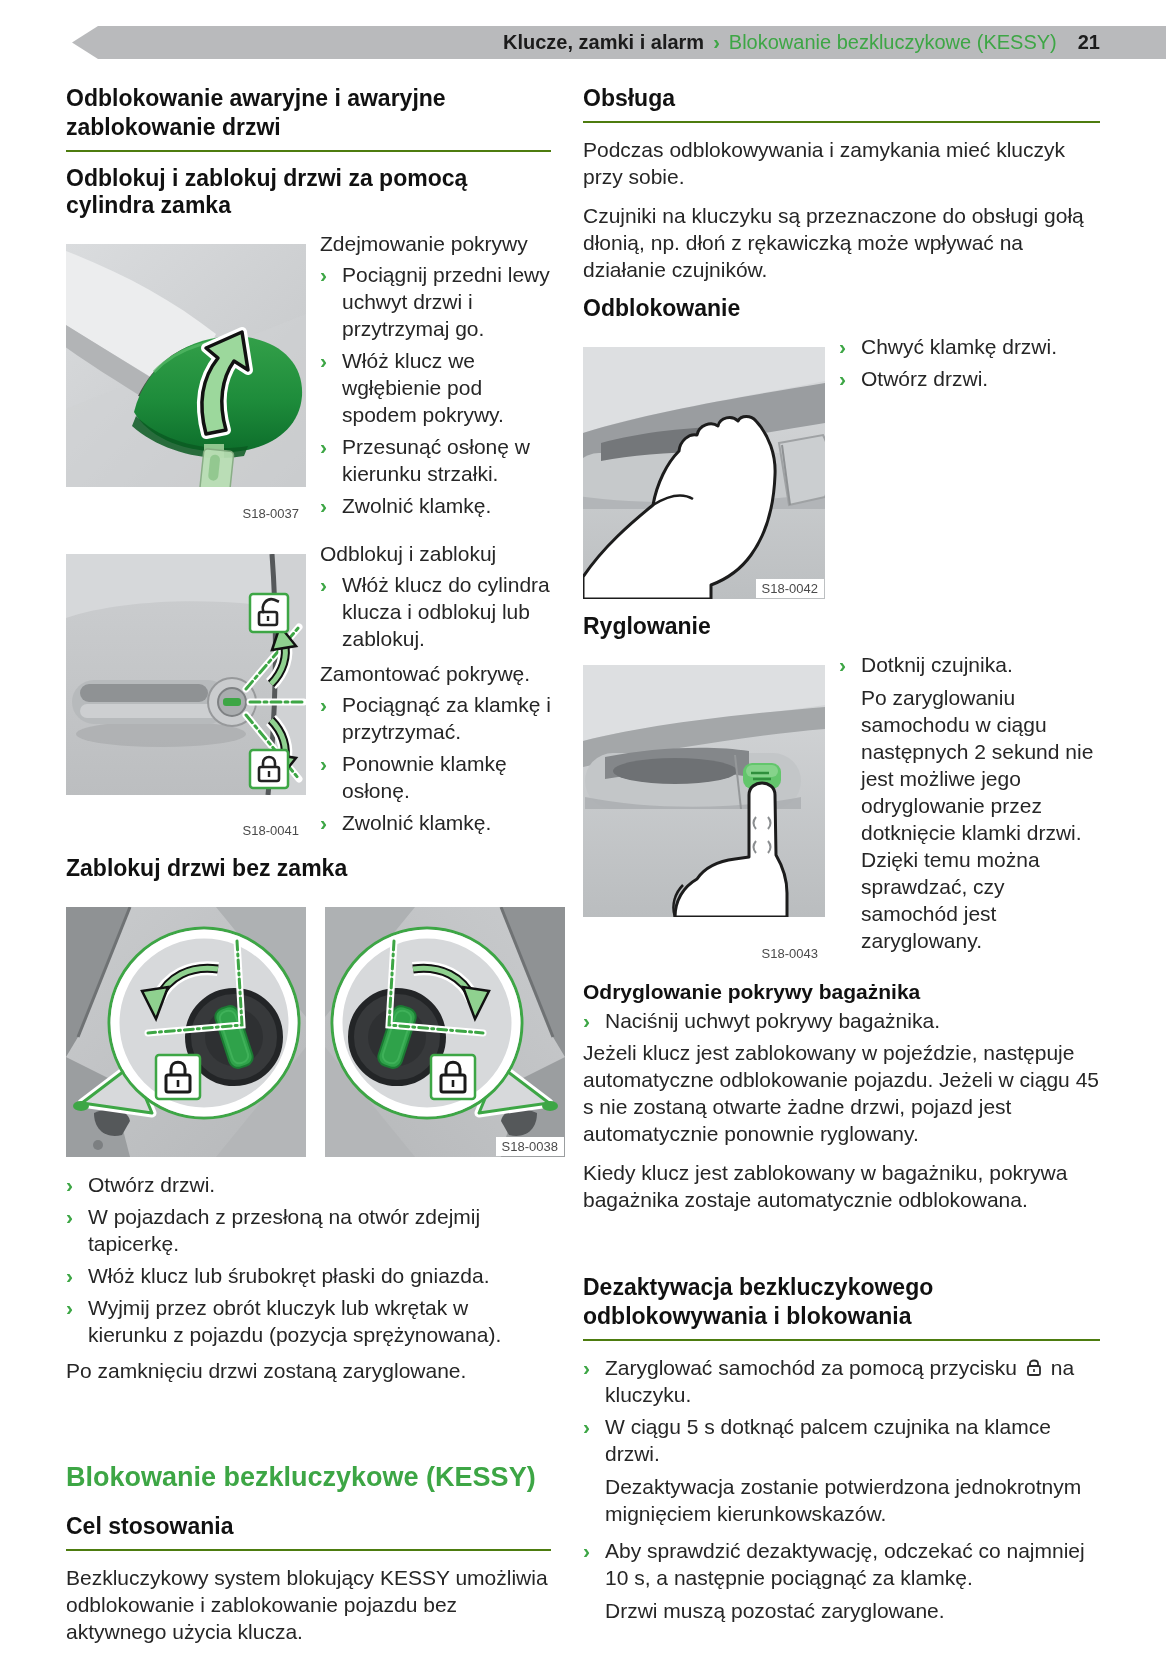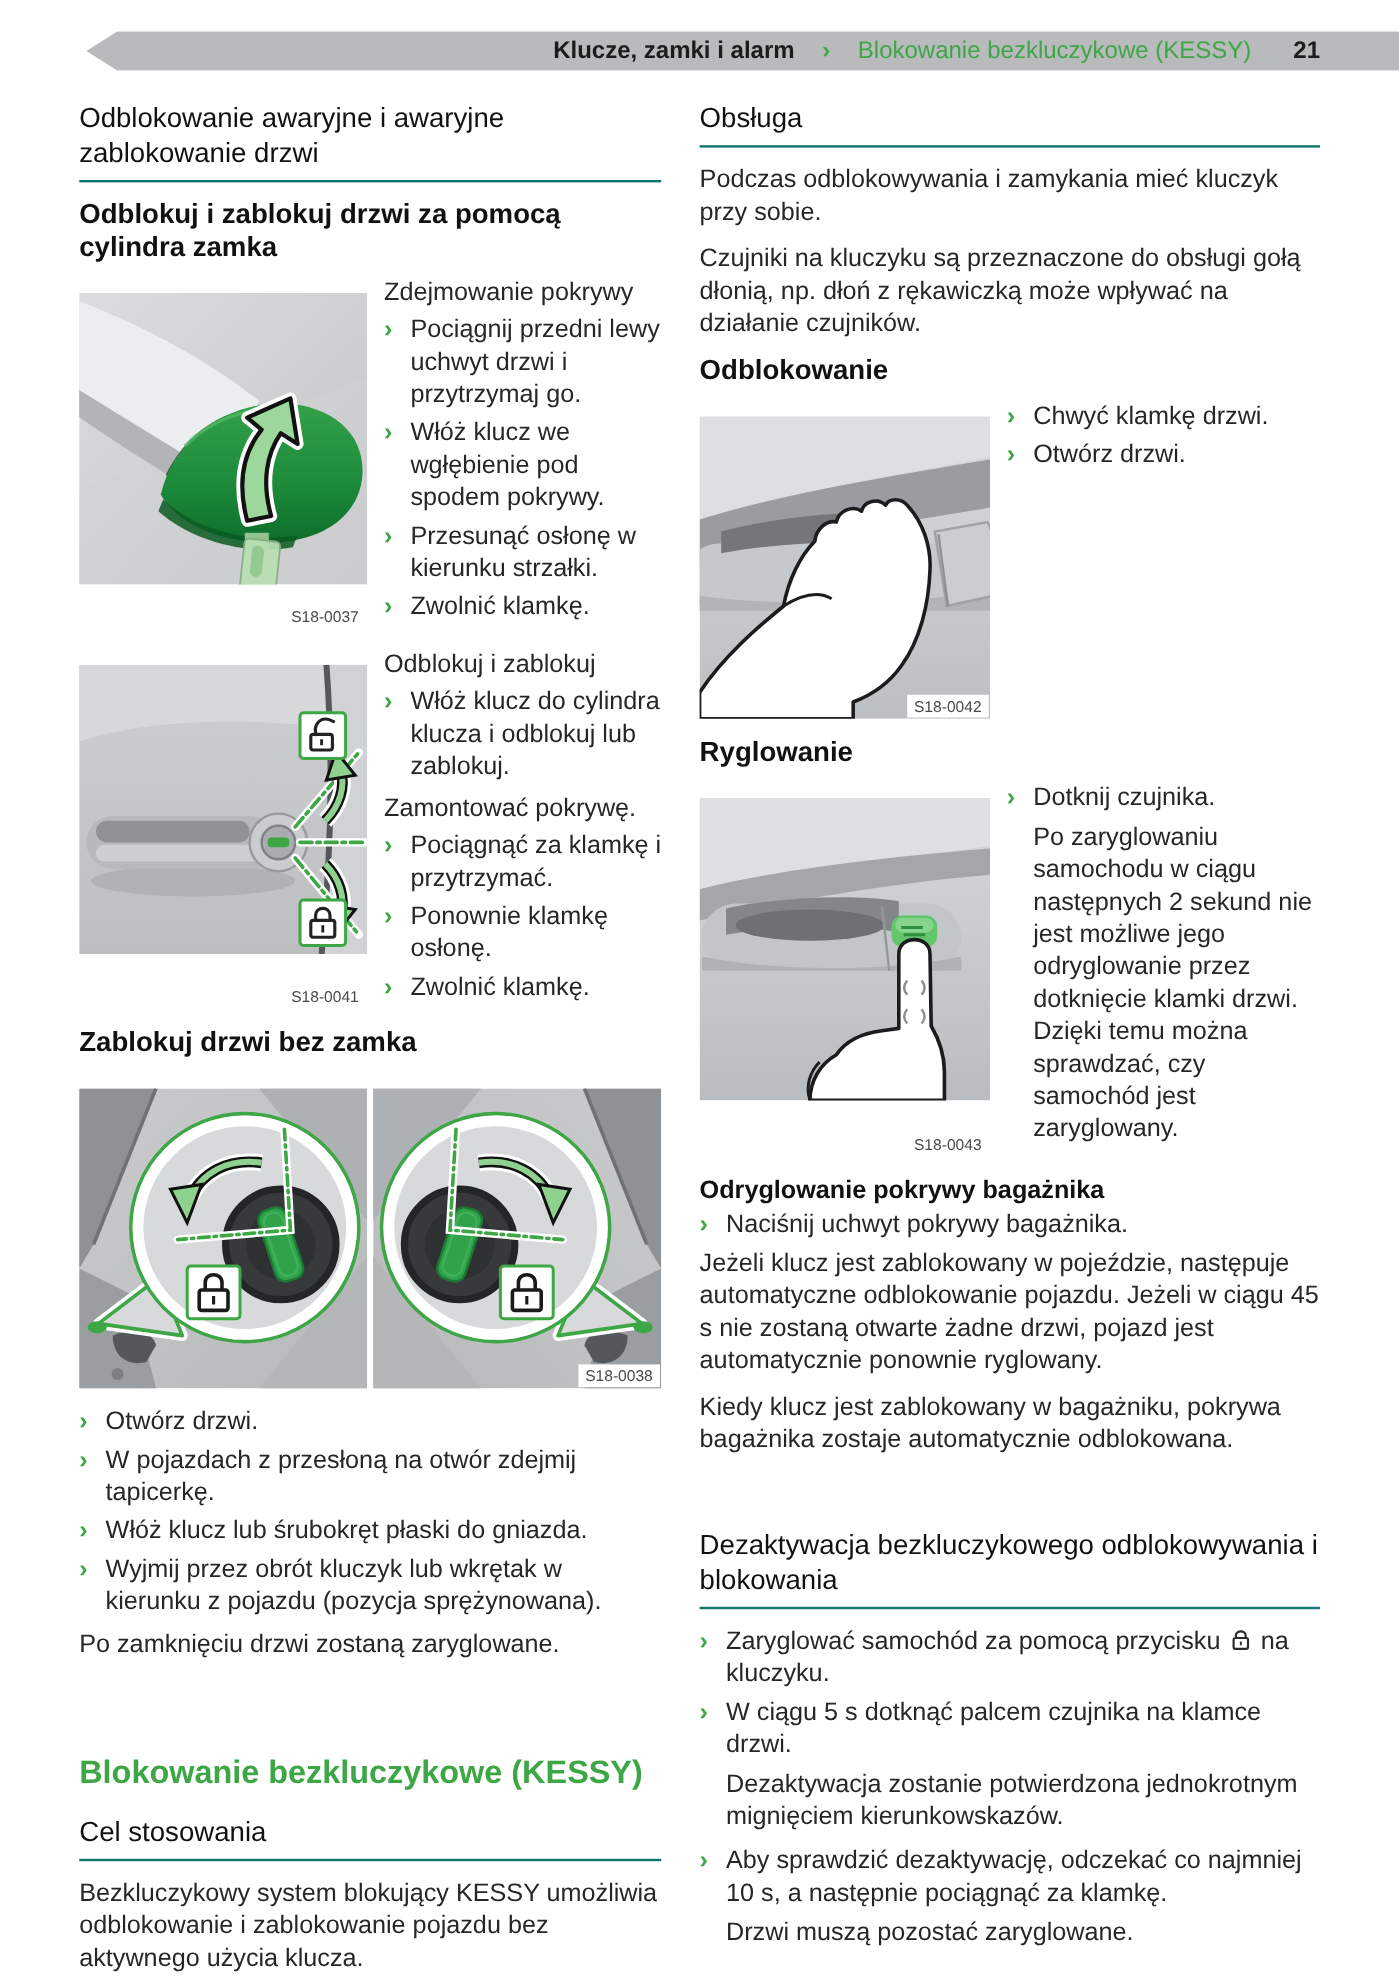--- a/index.html
+++ b/index.html
@@ -1,52 +1,52 @@
 <!DOCTYPE html>
 <html lang="pl"><head>
 <meta charset="utf-8">
 <style>
   html,body{margin:0;padding:0;background:#ffffff;}
   .page{position:relative;width:1166px;height:1654px;background:#fff;overflow:hidden;
         font-family:"Liberation Sans",sans-serif;color:#262626;}
   
   .hdr{position:absolute;top:26px;left:72px;right:0;height:33px;background:#b9babc;
        clip-path:polygon(0 50%,26px 0,100% 0,100% 100%,26px 100%);
-       display:flex;align-items:center;justify-content:flex-end;gap:23px;
+       display:flex;align-items:center;justify-content:flex-end;gap:9px;
        padding-right:66px;box-sizing:border-box;font-size:20px;}
   .crumb-black{font-weight:700;color:#1c1c1c;}
   .crumb-sep{color:#3da645;font-weight:700;}
   .crumb-green{color:#3da645;}
   .pagenum{font-weight:700;color:#1c1c1c;margin-left:12px;}
   
   .cols{position:absolute;top:84px;left:66px;display:flex;gap:32px;}
   .colL{width:485px;}
   .colR{width:517px;}
   
   p,.para{font-size:21px;line-height:27px;margin:0 0 12px;}
-  .section-head{font-size:23px;line-height:29px;font-weight:400;color:#111;
-                border-bottom:2px solid #0f766e;padding-bottom:8px;margin:0 0 13px;}
+  .section-head{font-size:23px;line-height:29px;font-weight:700;color:#111;
+                border-bottom:2px solid #4d7c0f;padding-bottom:8px;margin:0 0 13px;}
   .minor-head{font-size:23px;line-height:27px;font-weight:700;color:#111;margin:6px 0 9px;}
   .inline-head{font-size:21px;line-height:27px;font-weight:700;color:#111;margin:0 0 2px;}
   .green-head{font-size:27px;line-height:34px;font-weight:700;color:#3da645;margin:76px 0 18px;}
   .mt14{margin-top:14px;} .mt40{margin-top:60px;}
   
   .b{display:flex;font-size:21px;line-height:27px;margin:0 0 5px;}
   .b .m{flex:0 0 22px;width:22px;color:#3da645;font-weight:700;}
   .b .t{flex:1;}
   .note{margin:6px 0 10px 22px;font-size:21px;line-height:27px;}
   .lock-inline{display:inline-block;vertical-align:-2px;margin:0 3px;}
   
   .figrow{display:flex;gap:14px;margin:0 0 14px;}
   .figimg{position:relative;flex:0 0 auto;margin-top:16px;}
   .figimg svg{display:block;}
   .figlabel{position:absolute;right:1px;bottom:1px;background:#fff;color:#4a4a4a;
             font-size:13px;line-height:17px;padding:1px 6px;}
   .figtext{flex:1;padding-top:2px;}
-  .figpair{display:flex;gap:5px;margin:0 0 14px;position:relative;}
+  .figpair{display:flex;gap:19px;margin:0 0 14px;position:relative;}
 </style>
 </head>
 <body>
 
 <div class="page">
 
   <div class="hdr">
     <span class="crumb-black">Klucze, zamki i alarm</span>
     <span class="crumb-sep">›</span>
     <span class="crumb-green">Blokowanie bezkluczykowe (KESSY)</span>

